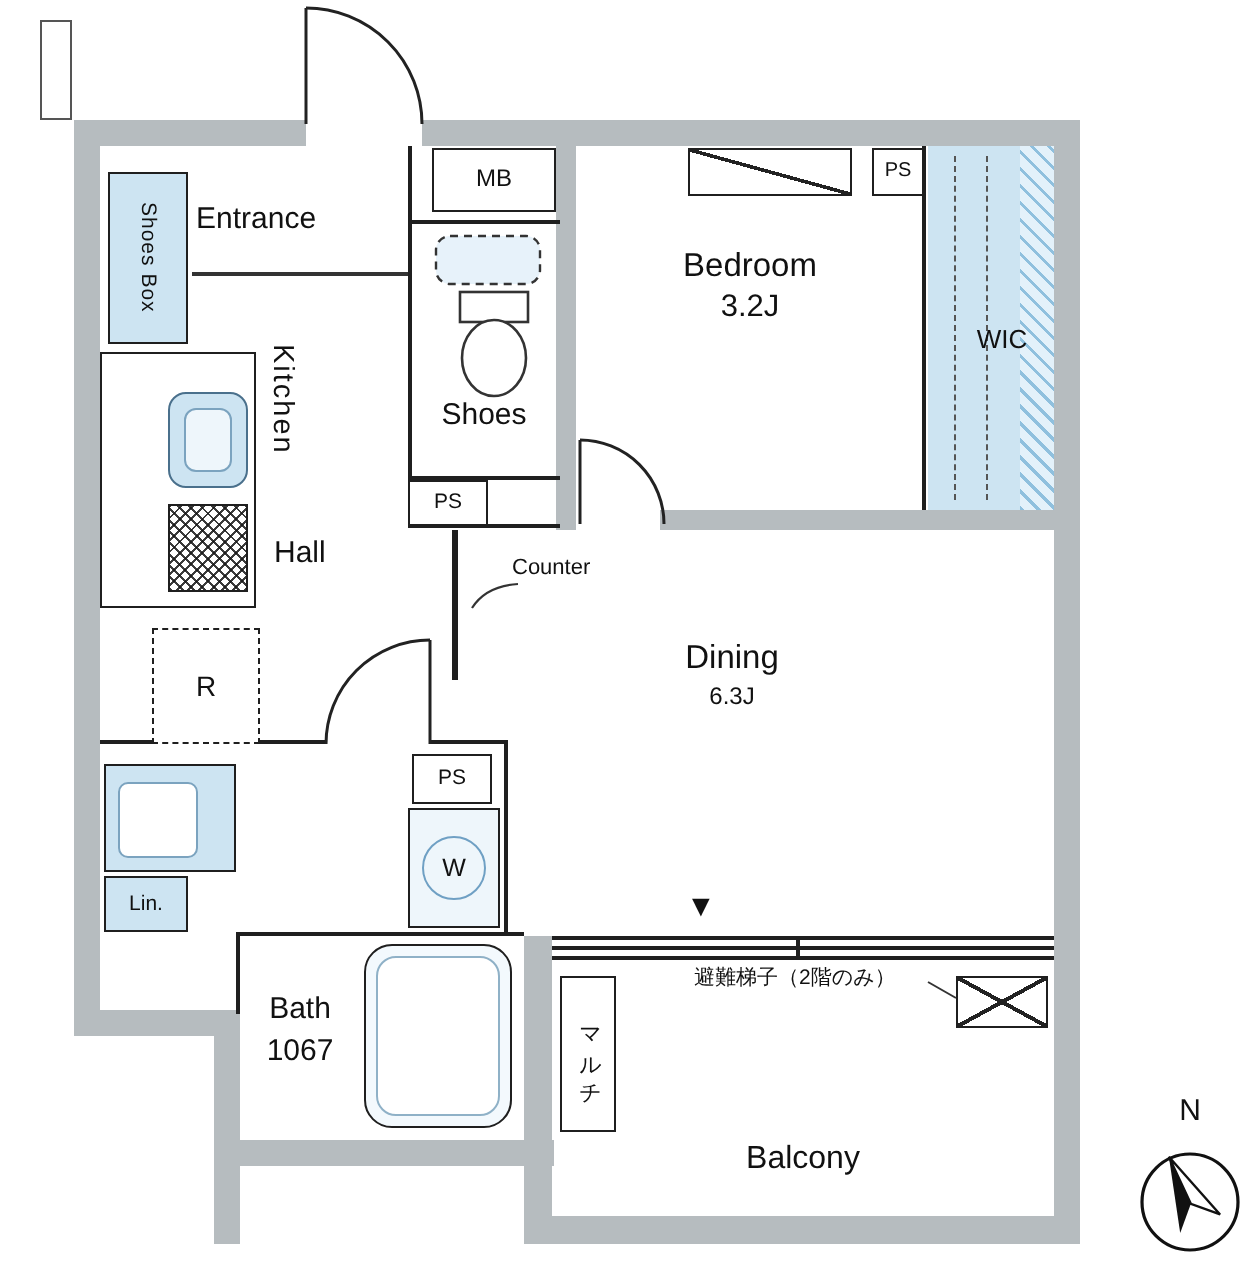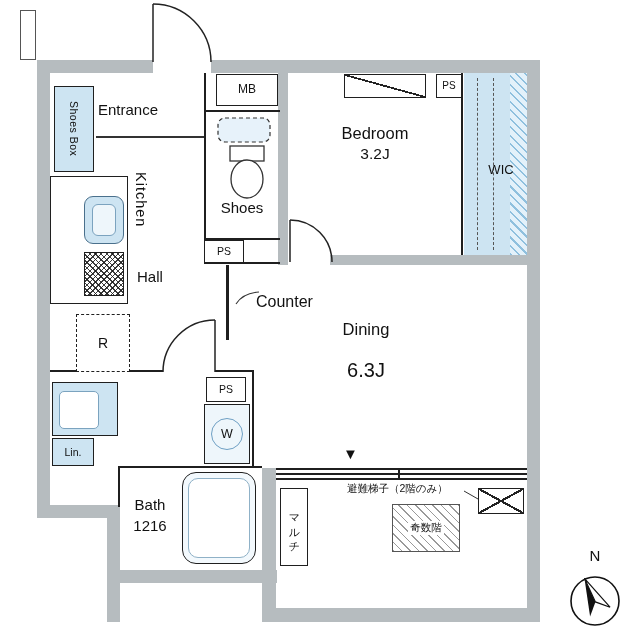--- a/index.html
+++ b/index.html
@@ -111,23 +111,20 @@
     <div style="position:absolute;left:5px;top:5px;right:5px;bottom:5px;border:1px solid #8fb1c7;border-radius:10px;background:#fff"></div>
   </div>
 
   <div style="position:absolute;left:276px;top:468px;width:251px;height:12px;background:#fff;border-top:2px solid #1f1f1f;border-bottom:2px solid #1f1f1f;z-index:2"></div>
   <div class="ln" style="left:276px;top:473px;width:251px;height:1.5px;z-index:2"></div>
   <div class="ln" style="left:398px;top:468px;width:2px;height:12px;z-index:2"></div>
 
   <div class="box" style="left:280px;top:488px;width:28px;height:78px;border-width:1.2px">
     <span class="vtext upright" style="font-size:11px">マルチ</span>
   </div>
-  <div class="box hatch" style="left:392px;top:504px;width:68px;height:48px;border-width:1px;border-color:#555">
-    <span class="chip" style="font-size:10.5px">奇数階</span>
-  </div>
   <div class="box xbox" style="left:478px;top:488px;width:46px;height:26px;border-width:1.4px"></div>
 
   <svg class="linework" width="625" height="640" viewBox="0 0 625 640">
     <g stroke="#222" stroke-width="1.5" fill="none">
       <path d="M153,4 A58,58 0 0 1 211,62"></path>
       <line x1="153" y1="4" x2="153" y2="62"></line>
       <path d="M290,220 A42,42 0 0 1 332,262"></path>
       <line x1="290" y1="220" x2="290" y2="262"></line>
       <path d="M163,372 A52,52 0 0 1 215,320"></path>
       <line x1="215" y1="320" x2="215" y2="372"></line>
@@ -160,35 +157,38 @@
     <span style="font-size:16.5px">Bedroom</span>
     <span style="font-size:15.5px;margin-top:2px">3.2J</span>
   </div>
 
   <div class="cblock" style="left:476px;top:162px;width:50px">
     <span style="font-size:13px">WIC</span>
   </div>
 
   <div class="lbl" style="left:137px;top:268px;font-size:15px">Hall</div>
 
-  <div class="lbl" style="left:256px;top:293px;font-size:16px">Counter</div>
+  <div class="lbl" style="left:256px;top:278px;font-size:11px">Counter</div>
 
   <div class="cblock" style="left:236px;top:320px;width:260px">
     <span style="font-size:16.5px">Dining</span>
-    <span style="font-size:20px;margin-top:20px">6.3J</span>
+    <span style="font-size:12px;margin-top:2px">6.3J</span>
   </div>
 
 
   <div class="cblock" style="left:114px;top:494px;width:72px;line-height:21px">
     <span style="font-size:15px">Bath</span>
-    <span style="font-size:15px">1216</span>
+    <span style="font-size:15px">1067</span>
   </div>
 
   <div class="lbl" style="left:343px;top:445px;font-size:15px">▼</div>
 
   <div class="lbl" style="left:347px;top:482px;font-size:10.5px">避難梯子（2階のみ）</div>
 
+  <div class="cblock" style="left:276px;top:571px;width:251px">
+    <span style="font-size:16px">Balcony</span>
+  </div>
 
   <div class="cblock" style="left:571px;top:547px;width:48px">
     <span style="font-size:15px">N</span>
   </div>
 
 </div>
 
 </body></html>

